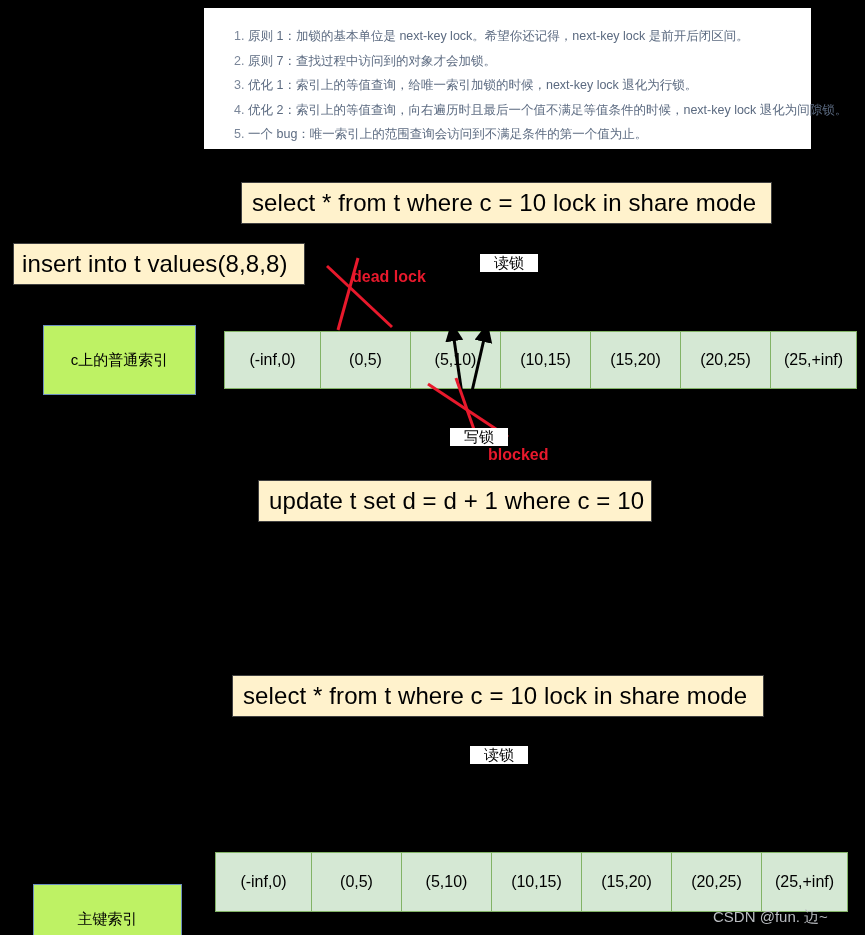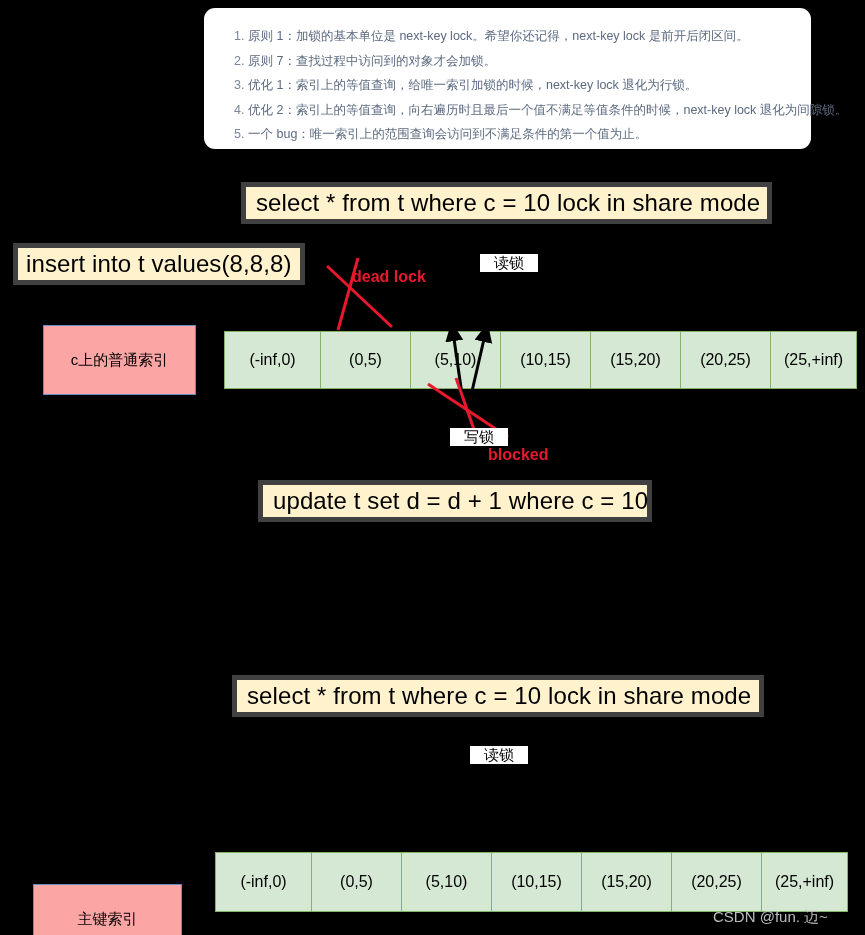--- a/index.html
+++ b/index.html
@@ -18,21 +18,20 @@
   
   #note-card {
     position: absolute;
     left: 204px;
     top: 8px;
     width: 607px;
     height: 141px;
     background: #ffffff;
     box-sizing: border-box;
     padding: 16px 4px 12px 26px;
-    border-radius: 11px;
   }
   #note-list {
     margin: 0;
     padding: 0 0 0 18px;
     list-style: decimal;
     color: #4a5568;
     font-size: 12.5px;
     line-height: 24.5px;
   }
   #note-list li {
@@ -40,40 +39,40 @@
     white-space: nowrap;
   }
   #note-list li::marker {
     color: #7a8699;
   }
 
   
   .sql-box {
     position: absolute;
     background: #fff2cc;
-    border: 5px solid #404040;
+    border: 1px solid #404040;
     box-sizing: border-box;
     display: flex;
     align-items: center;
     justify-content: flex-start;
     padding-left: 10px;
     color: #000000;
     font-size: 24px;
     letter-spacing: 0.1px;
     white-space: nowrap;
   }
   #sql-select-top   { left: 241px; top: 182px; width: 531px; height: 42px; }
   #sql-insert       { left: 13px;  top: 243px; width: 292px; height: 42px; padding-left: 8px; }
   #sql-update       { left: 258px; top: 480px; width: 394px; height: 42px; }
   #sql-select-bottom{ left: 232px; top: 675px; width: 532px; height: 42px; }
 
   
   .index-box {
     position: absolute;
-    background: #fca5a5;
+    background: #bef264;
     border: 1px solid #6c8ebf;
     box-sizing: border-box;
     display: flex;
     align-items: center;
     justify-content: center;
     color: #000000;
     font-size: 15px;
     white-space: nowrap;
   }
   #index-secondary { left: 43px; top: 325px; width: 153px; height: 70px; }

